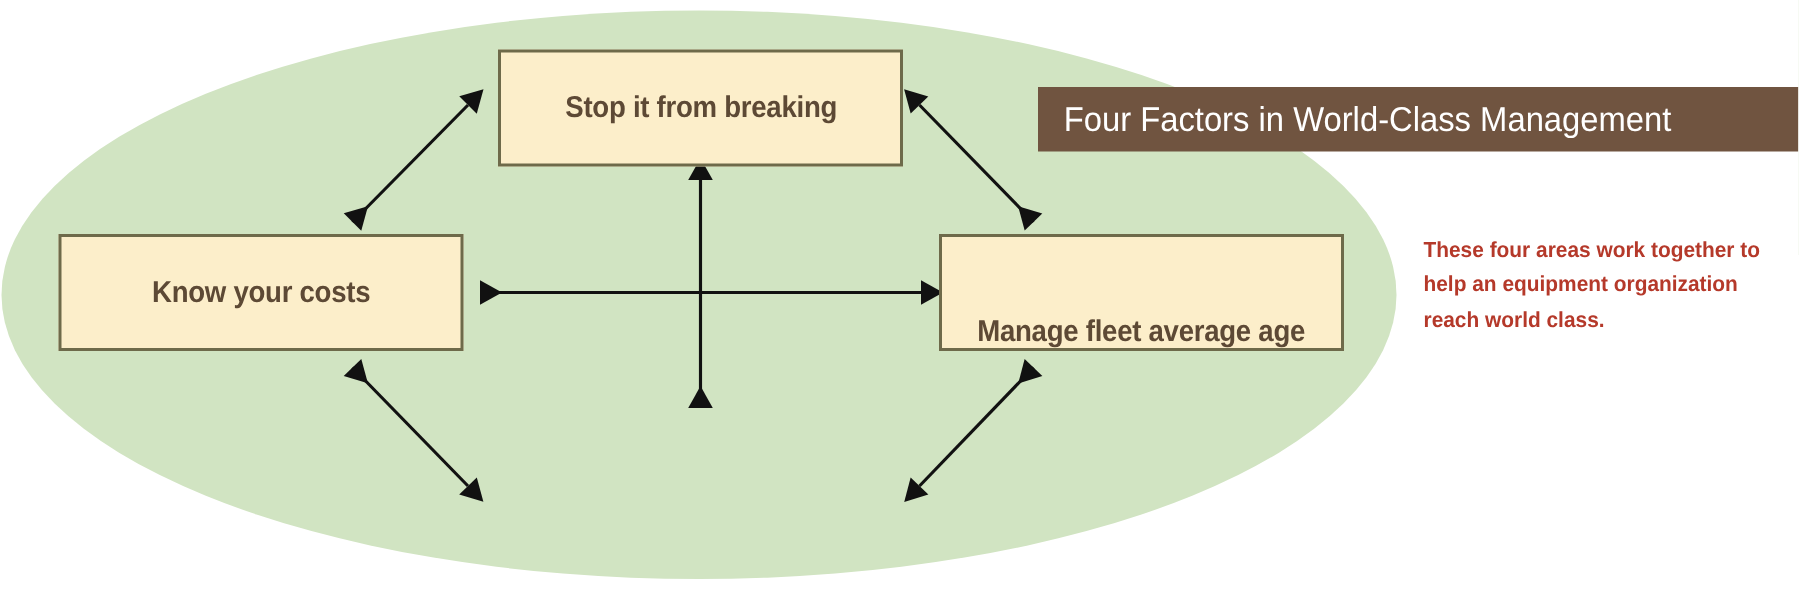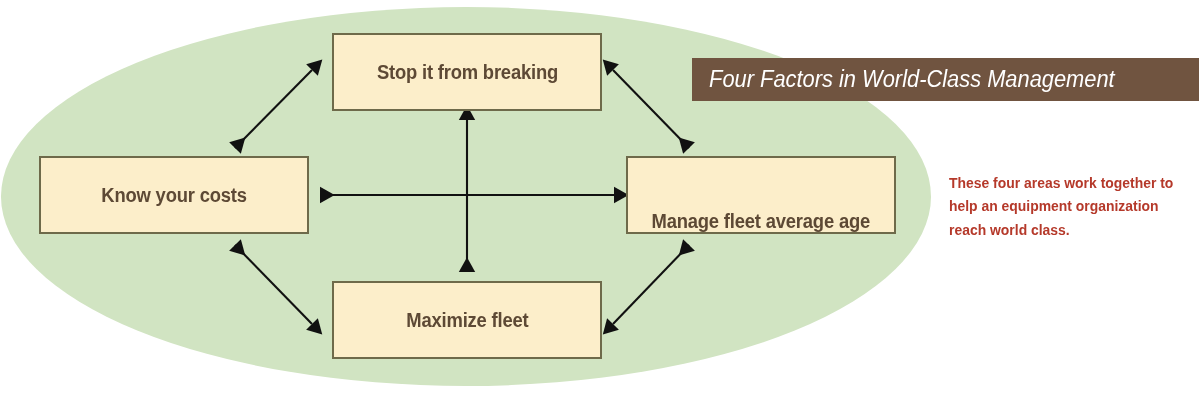--- a/index.html
+++ b/index.html
@@ -65,37 +65,36 @@
   
   #title-bar {
     position: absolute;
     left: 692px;
     top: 58px;
     width: 507px;
     height: 43px;
     background: #705440;
     display: flex;
     align-items: center;
-    font-style: italic;
   }
   #title-bar .title-text {
     color: #ffffff;
     font-size: 23px;
     font-weight: normal;
     padding-left: 18px;
     letter-spacing: 0px;
     transform: scaleX(0.95);
     transform-origin: left center;
     white-space: nowrap;
   }
 
   #caption {
     position: absolute;
     left: 949px;
-    top: 172px;
+    top: 156px;
     width: 248px;
   }
   #caption .caption-text {
     display: block;
     color: #b5392a;
     font-size: 14.5px;
     font-weight: bold;
     line-height: 1.62;
     transform: scaleX(0.96);
     transform-origin: left top;
@@ -133,23 +132,20 @@
   </div>
 
   <div class="factor-box" id="box-top">
     <span class="factor-label">Stop it from breaking</span>
   </div>
 
   <div class="factor-box" id="box-right">
     <span class="factor-label">Manage fleet average age</span>
   </div>
 
-  <div class="factor-box" id="box-bottom">
-    <span class="factor-label">Maximize fleet</span>
-  </div>
 
   <div id="title-bar">
     <span class="title-text">Four Factors in World-Class Management</span>
   </div>
 
   <div id="caption">
     <span class="caption-text">These four areas work together to help an equipment organization reach world class.</span>
   </div>
 
 </div>

